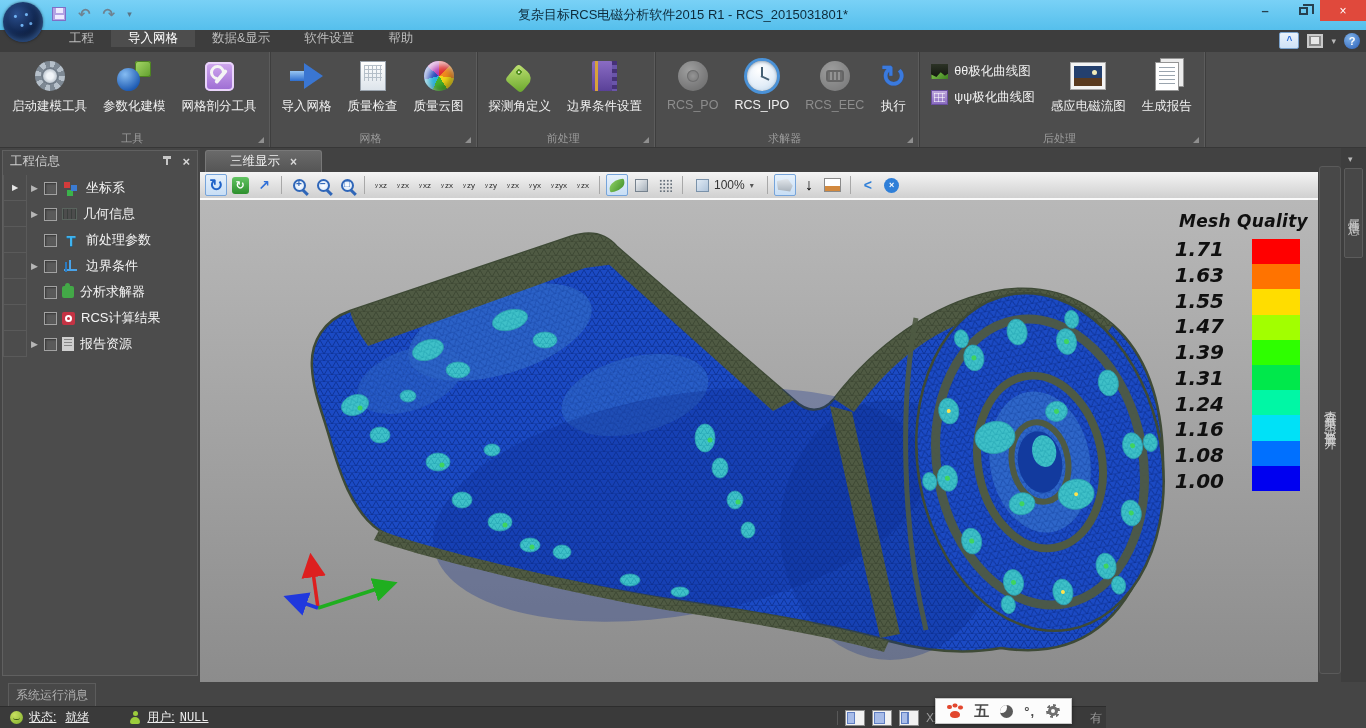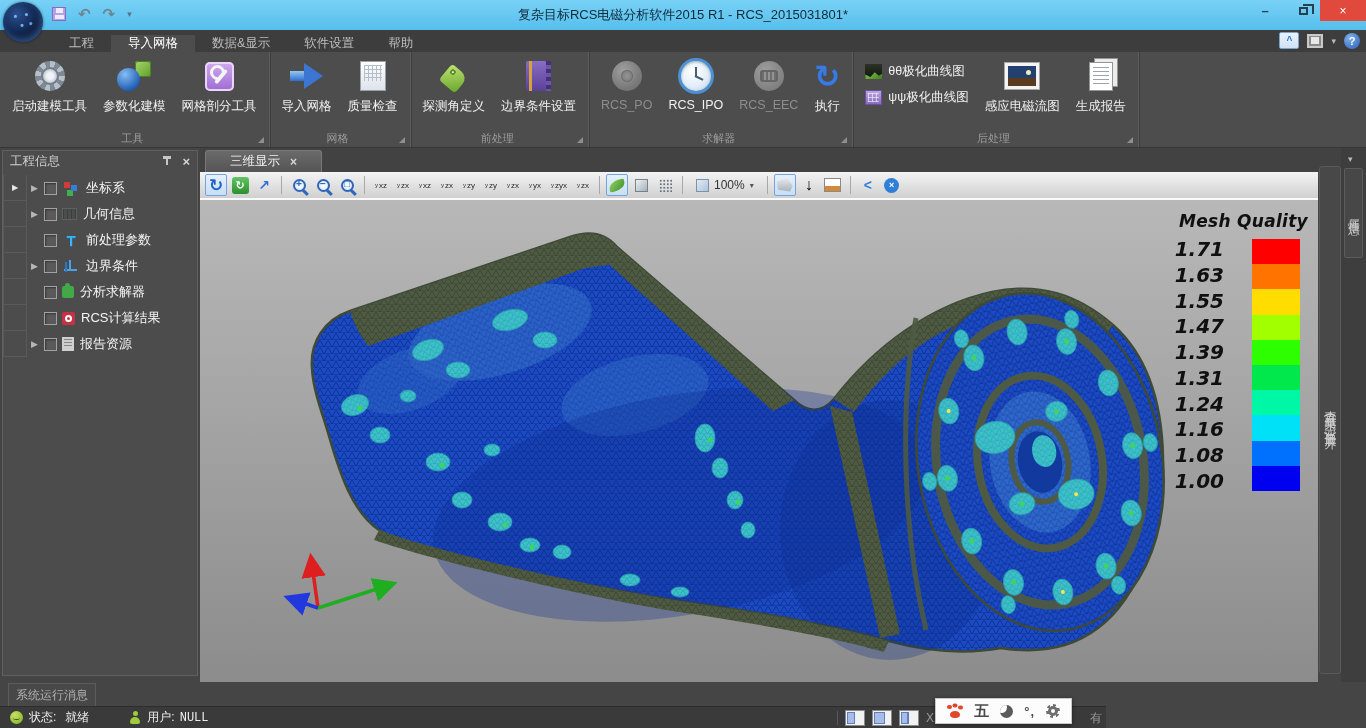--- a/index.html
+++ b/index.html
@@ -29,21 +29,21 @@
           justify-content:center; color:#26404f; font-size:13px; }
   .wmin { right:84px; font-weight:bold; }
   .wrest { right:46px; }
   .rest-ico { width:9px; height:8px; border:2px solid #26404f; position:relative; background:transparent; }
   .rest-ico::before { content:""; position:absolute; left:2px; top:-5px; width:9px; height:8px;
                       border:2px solid #26404f; border-left:none; border-bottom:none; }
   .wclose { right:0; width:46px; background:#e0493c; color:#fff; font-size:12px; }
 
   
   .menurow { position:absolute; left:0; top:30px; width:1366px; height:22px; background:#3d3d3d;
-             display:flex; align-items:flex-end; padding-left:52px; }
+             display:flex; align-items:flex-start; padding-left:52px; }
   .mtab { padding:0 17px; font-size:12.5px; color:#bdbdbd; display:flex; align-items:center; }
   .mtab.active { background:#4d4d4d; color:#ffffff; }
   .menu-right { position:absolute; right:6px; top:32px; display:flex; gap:8px; align-items:center; }
   .chevup { width:20px; height:17px; background:linear-gradient(#eaf2fb,#cfe2f6); border:1px solid #7aa2cc;
             border-radius:2px; color:#2f6fd8; font-size:10px; font-weight:bold; display:flex;
             align-items:center; justify-content:center; }
   .scr-ico { width:16px; height:14px; border:2px solid #c9c9c9; background:#8a8a8a; position:relative; }
   .scr-ico::after { content:""; position:absolute; left:2px; top:1px; width:8px; height:7px; background:#e8e8e8; }
   .mcaret { color:#b9b9b9; font-size:9px; }
   .help-ico { width:16px; height:16px; border-radius:50%; background:radial-gradient(circle at 35% 30%,#7fb2e8,#2a5fb8);
@@ -247,21 +247,21 @@
               border:1px solid #5c5c5c; border-radius:2px; display:flex; align-items:center; justify-content:center; }
   .prop-tab span { writing-mode:vertical-rl; font-size:11.5px; color:#c4c4c4; letter-spacing:2px; }
 
   
   .bottomrow { position:absolute; left:0; top:682px; width:1366px; height:24px; background:#454545; }
   .msgtab { position:absolute; left:8px; top:1px; width:88px; height:23px; background:#484848;
             border:1px solid #5c5c5c; border-bottom:none; color:#b2b2b2; font-size:12px;
             display:flex; align-items:center; justify-content:center; }
   .statusbar { position:absolute; left:0; top:706px; width:1106px; height:22px; background:#3a3a3a;
                border-top:1px solid #2d2d2d; display:flex; align-items:center; padding:0 10px;
-               font-size:12px; color:#ececec; }
+               font-size:12px; color:#ececec;text-decoration:underline; }
   .sb-smile { width:13px; height:13px; border-radius:50%; margin-right:6px;
               background:radial-gradient(circle at 35% 30%,#c8e060,#7fae2a); position:relative; }
   .sb-smile::after { content:""; position:absolute; left:3px; top:4px; width:7px; height:4px;
               border-bottom:1.5px solid #3a5510; border-radius:50%; }
   .sb-user { width:12px; height:13px; position:relative; margin:0 6px 0 40px; }
   .sb-user::before { content:""; position:absolute; left:3.5px; top:0; width:5px; height:5px;
               border-radius:50%; background:#9ccc3c; }
   .sb-user::after { content:""; position:absolute; left:1px; top:5.5px; width:10px; height:7px;
               border-radius:5px 5px 2px 2px; background:#9ccc3c; }
   .sb-right { position:absolute; right:4px; top:0; height:22px; display:flex; align-items:center; gap:7px; }
@@ -354,20 +354,26 @@
           <div class="ri">
             <span class="ic-import"></span>
           </div>
           <div class="rlabel">导入网格</div>
         </div>
         <div class="rbtn">
           <div class="ri">
             <span class="ic-qcheck"></span>
           </div>
           <div class="rlabel">质量检查</div>
+        </div>
+        <div class="rbtn">
+          <div class="ri">
+            <span class="ic-qcloud"></span>
+          </div>
+          <div class="rlabel">质量云图</div>
         </div>
       </div>
       <div class="rgroup-label">网格</div>
       <div class="rcorner"></div>
     </div>
     <div class="rgroup">
       <div class="rginner">
         <div class="rbtn">
           <div class="ri">
             <span class="ic-probe"></span>

